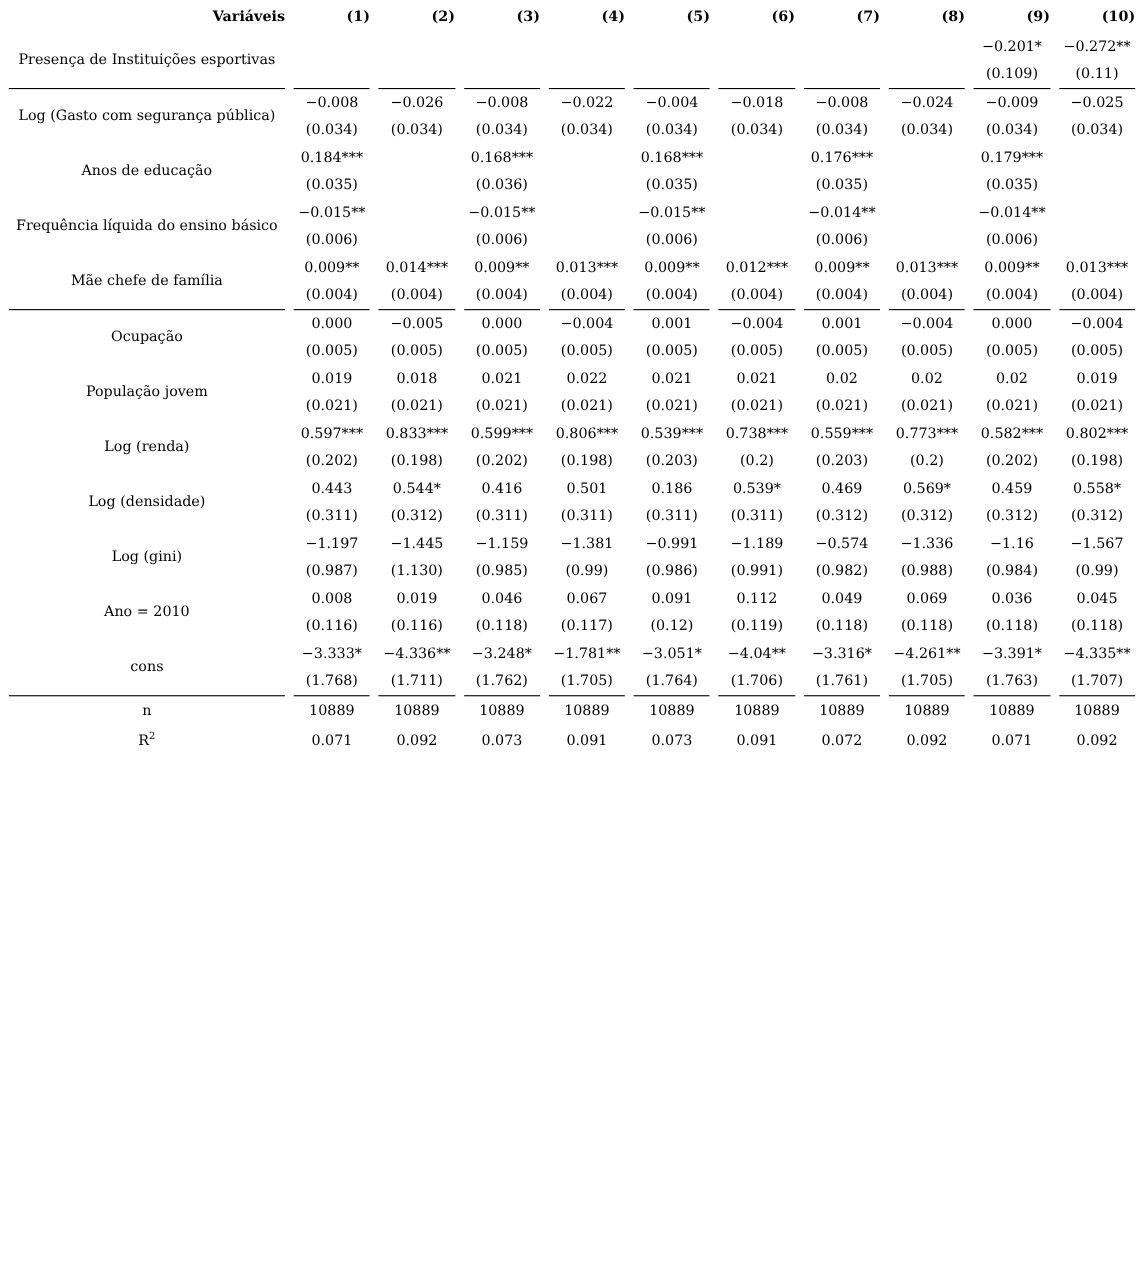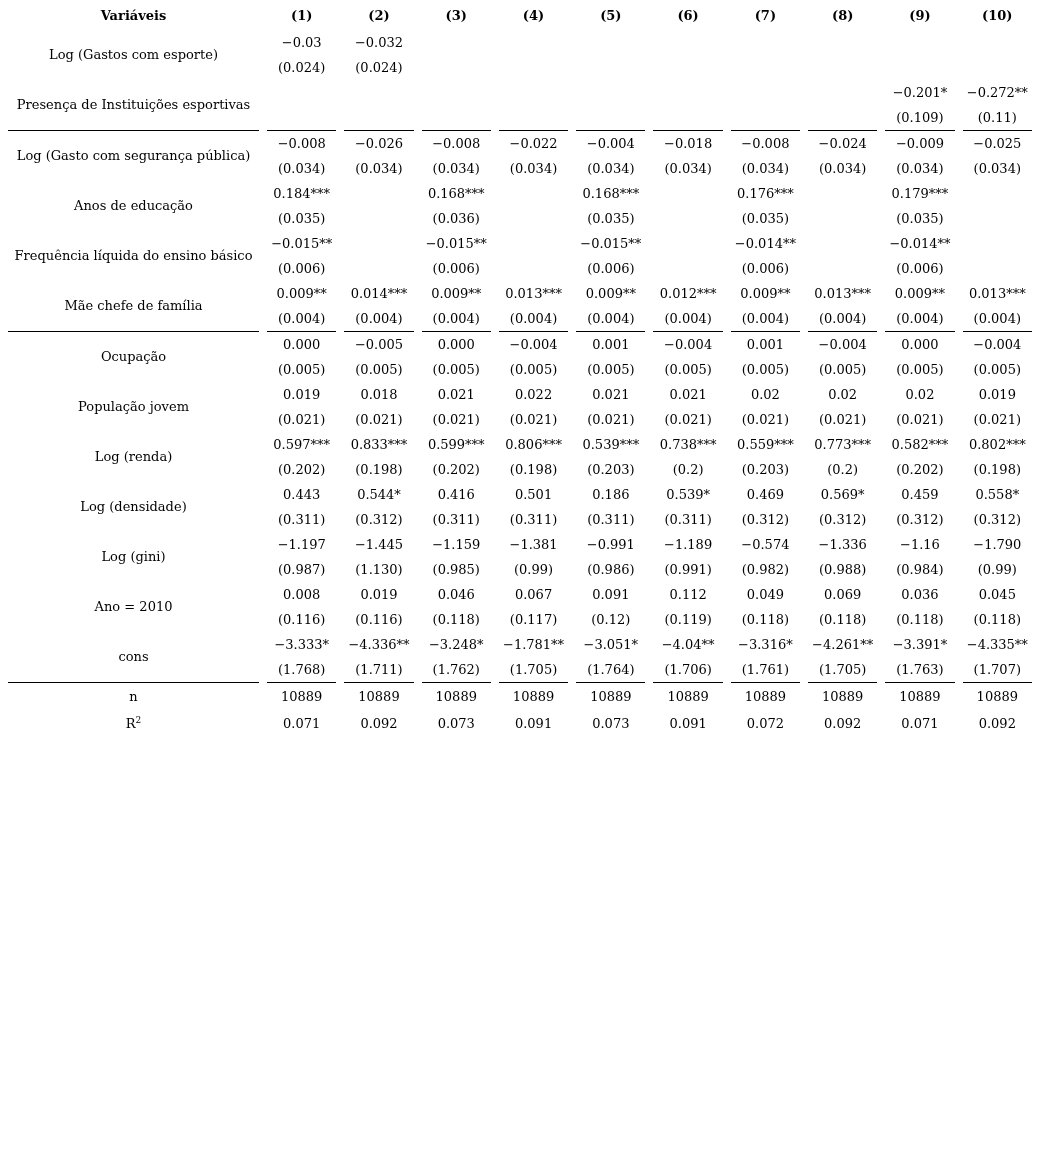--- a/index.html
+++ b/index.html
@@ -34,20 +34,21 @@
     margin: 0;
     text-align: center;
     vertical-align: middle;
     white-space: nowrap;
     overflow: visible;
   }
   tr.hdr td {
     height: 30px;
     font-weight: bold;
     vertical-align: middle;
+    text-align: right;
   }
   tr.vrow td { height: 50px; }
   tr.vrow td.lbl { line-height: 16px; white-space: normal; }
   .coef, .se {
     height: 25px;
     line-height: 25px;
   }
   tr.rule td { border-bottom: 1px solid #000000; }
   tr.srow td { height: 27px; }
   sup { font-size: 9px; line-height: 0; }
@@ -77,39 +78,20 @@
           <td>(2)</td>
           <td>(3)</td>
           <td>(4)</td>
           <td>(5)</td>
           <td>(6)</td>
           <td>(7)</td>
           <td>(8)</td>
           <td>(9)</td>
           <td>(10)</td>
         </tr>
-        <tr class="vrow">
-          <td class="lbl">Log (Gastos com esporte)</td>
-          <td class="val">
-            <div class="coef">−0.03</div>
-            <div class="se">(0.024)</div>
-          </td>
-          <td class="val">
-            <div class="coef">−0.032</div>
-            <div class="se">(0.024)</div>
-          </td>
-          <td class="val"></td>
-          <td class="val"></td>
-          <td class="val"></td>
-          <td class="val"></td>
-          <td class="val"></td>
-          <td class="val"></td>
-          <td class="val"></td>
-          <td class="val"></td>
-        </tr>
         <tr class="vrow rule">
           <td class="lbl">Presença de Instituições esportivas</td>
           <td class="val"></td>
           <td class="val"></td>
           <td class="val"></td>
           <td class="val"></td>
           <td class="val"></td>
           <td class="val"></td>
           <td class="val"></td>
           <td class="val"></td>
@@ -468,21 +450,21 @@
           </td>
           <td class="val">
             <div class="coef">−1.336</div>
             <div class="se">(0.988)</div>
           </td>
           <td class="val">
             <div class="coef">−1.16</div>
             <div class="se">(0.984)</div>
           </td>
           <td class="val">
-            <div class="coef">−1.790</div>
+            <div class="coef">−1.567</div>
             <div class="se">(0.99)</div>
           </td>
         </tr>
         <tr class="vrow">
           <td class="lbl">Ano = 2010</td>
           <td class="val">
             <div class="coef">0.008</div>
             <div class="se">(0.116)</div>
           </td>
           <td class="val">

